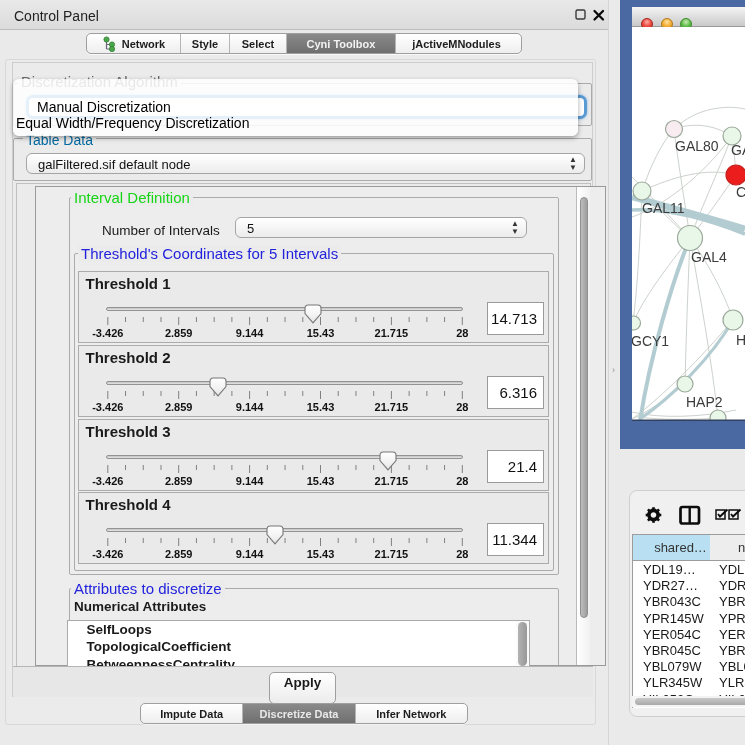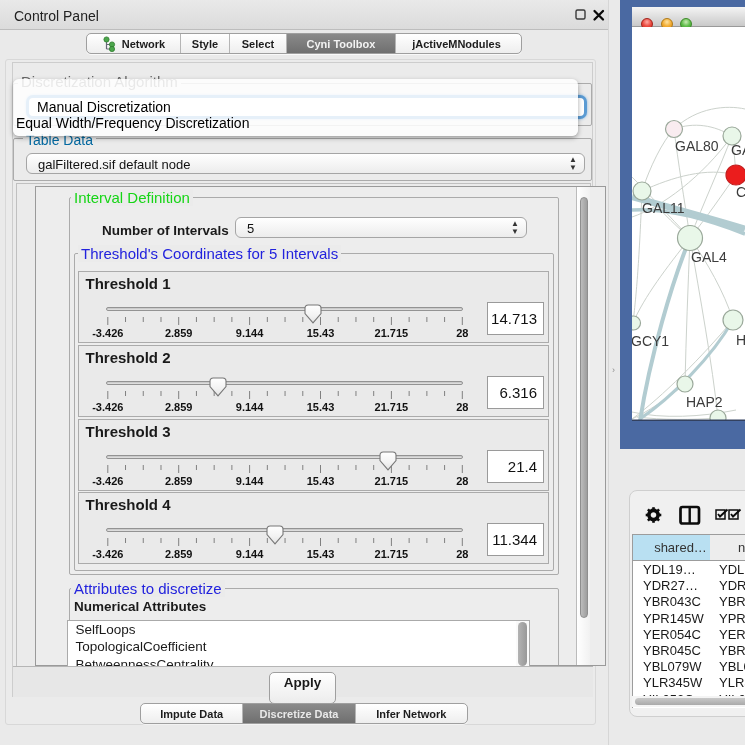--- a/index.html
+++ b/index.html
@@ -60,21 +60,21 @@
   .vbox { position:absolute; left:408px; top:30px; width:57px; height:33px;
      background:#ffffff; border:1px solid #9a9a9a; text-align:right; font-size:15px;
      line-height:31px; padding-right:6px; color:#111; }
   .thumb-svg { position:absolute; top:31.5px; }
   .ticks { position:absolute; left:0; top:45px; }
   .tl { position:absolute; top:55px; width:60px; text-align:center; font-size:11px; font-weight:bold; color:#111; }
 
   
   #attrlist { left:66.5px; top:620px; width:463px; height:48px; background:#ffffff;
       border:1px solid #aaa; overflow:hidden; font-size:13.5px; }
-  #attrlist div { padding-left:8px; height:17.3px; line-height:17.3px; }
+  #attrlist div { padding-left:19px; height:17.3px; line-height:17.3px;font-weight:bold; }
   #listsb { left:516px; top:621px; width:13px; height:46px; background:#fafafa; }
   #listsb .thumb { position:absolute; left:2px; top:1px; width:9px; height:44px;
      background:linear-gradient(90deg,#b3b3b3,#989898); border-radius:5px; }
 
   
   #applybar { left:13px; top:666px; width:580px; height:31px; background:#e7e7e7;
        border-top:1px solid #b5b5b5; }
   #applybtn { position:absolute; left:256px; top:5px; width:67px; height:32px;
        background:linear-gradient(#ffffff,#ececec); border:1px solid #9f9f9f; border-radius:5px;
        text-align:center; font-size:13.5px; font-weight:bold; line-height:19px; }
@@ -157,21 +157,21 @@
   <div class="combo" style="left:26px;top:153px;width:559px;height:21px;">
     <div class="txt">galFiltered.sif default node</div>
     <div class="arr">▲<br>▼</div>
   </div>
 
   <div class="abs" id="scrollpane">
 
     <div class="group" style="left:33px;top:10px;width:490px;height:378px;">
       <div class="gtitle" style="left:1px;color:#16d516;">Interval Definition</div>
     </div>
-    <div class="abs" style="left:66px;top:36px;font-weight:bold;font-size:13.5px;">Number of Intervals</div>
+    <div class="abs" style="left:66px;top:36px;font-weight:normal;font-size:13.5px;">Number of Intervals</div>
     <div class="combo" style="left:199px;top:30px;width:292px;height:21px;">
       <div class="txt">5</div>
         <div class="arr">▲<br>▼</div>
     </div>
 
     <div class="group" style="left:38px;top:66px;width:480px;height:318px;">
       <div class="gtitle" style="left:3px;color:#2222dd;">Threshold's Coordinates for 5 Intervals</div>
     </div>
 
     <div class="tblock" style="top:84px">

